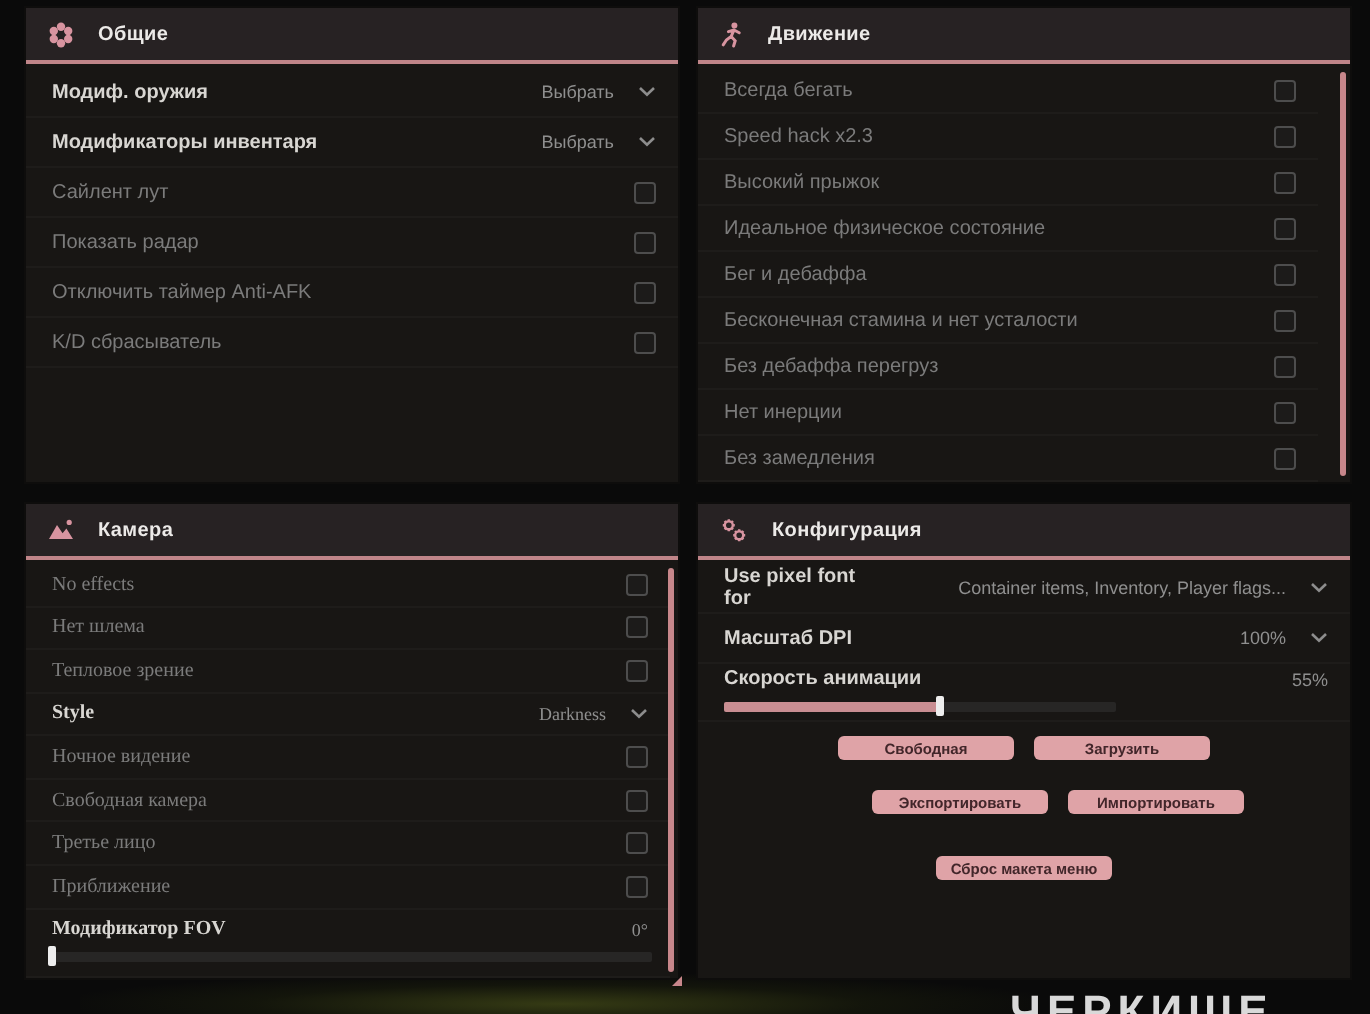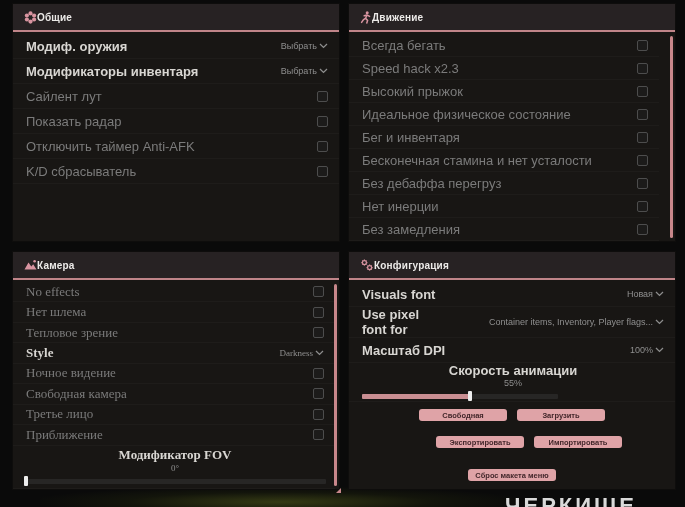--- a/index.html
+++ b/index.html
@@ -9,37 +9,37 @@
   .ground-glow{position:absolute;left:40px;bottom:-10px;width:480px;height:30px;
     background:radial-gradient(ellipse at center,rgba(88,98,28,0.55) 0%,rgba(40,46,14,0.3) 45%,transparent 75%);}
   .bg-big-text{position:absolute;left:505px;top:493px;font-size:22px;font-weight:bold;
     color:#d9d9d9;letter-spacing:3px;white-space:nowrap;}
   
   .panel{position:absolute;width:326px;height:237px;background:#181614;box-shadow:0 0 0 1px #0e0d0c;}
   .p-general{left:13px;top:4px;}
   .p-movement{left:349px;top:4px;}
   .p-camera{left:13px;top:252px;text-align:center;}
   .p-config{left:349px;top:252px;}
-  .panel-header{height:26px;background:#272223;display:flex;align-items:center;gap:0;
+  .panel-header{height:26px;background:#272223;display:flex;align-items:center;gap:12px;
     padding:0 11px;border-bottom:2px solid #c08589;cursor:move;}
   .panel-title{color:#eceae8;font-size:10px;font-weight:bold;letter-spacing:.2px;}
   .panel-body{position:absolute;left:0;right:0;top:28px;bottom:0;display:flex;flex-direction:column;padding-top:2px;}
   .row{display:flex;align-items:center;justify-content:space-between;
     padding:0 11px 0 13px;border-bottom:1px solid rgba(140,140,140,0.06);}
   .rows-fill .row{flex:1 1 auto;}
   .rows-fixed .row{flex:0 0 24px;}
-  .label{color:#7b7b7b;font-size:13px;}
+  .label{color:#7b7b7b;font-size:10px;}
   .label.bright{color:#d8d6d2;font-weight:bold;}
   .value{color:#8f8f8f;font-size:9px;}
   .checkbox{width:9px;height:9px;border:1px solid #4d4d4d;border-radius:2px;background:#1c1b1a;flex:0 0 auto;cursor:pointer;}
-  .select{display:flex;align-items:center;gap:2px;cursor:pointer;margin-left:47px;}
+  .select{display:flex;align-items:center;gap:12px;cursor:pointer;margin-left:47px;}
   .select .value{white-space:nowrap;}
   
   .row-2line{flex-direction:column;align-items:stretch;justify-content:center;gap:3px;}
-  .row-line{display:flex;align-items:center;justify-content:space-between;flex-direction:column;}
+  .row-line{display:flex;align-items:center;justify-content:space-between;}
   .slider{position:relative;height:10px;cursor:pointer;}
   .slider-track{position:absolute;top:3px;left:0;height:5px;background:#272625;border-radius:1px;}
   .slider-fill{position:absolute;top:0;left:0;height:100%;background:#c98e92;border-radius:1px;}
   .slider-handle{position:absolute;top:0;width:4px;height:10px;background:#ededed;border-radius:1px;transform:translateX(-50%);}
   
   .vscroll{position:absolute;right:2px;top:32px;bottom:3px;width:3px;background:#c8878b;border-radius:2px;cursor:pointer;}
   
   .btn-area{display:flex;flex-direction:column;align-items:center;margin-top:7px;}
   .btn-row{display:flex;gap:10px;justify-content:center;}
   .btn{width:88px;height:12px;background:#dfa3a7;border-radius:3px;display:flex;align-items:center;
@@ -133,21 +133,21 @@
       </div>
       <div class="row">
         <span class="label">Высокий прыжок</span>
         <span class="checkbox"></span>
       </div>
       <div class="row">
         <span class="label">Идеальное физическое состояние</span>
         <span class="checkbox"></span>
       </div>
       <div class="row">
-        <span class="label">Бег и инвентаря</span>
+        <span class="label">Бег и дебаффа</span>
         <span class="checkbox"></span>
       </div>
       <div class="row">
         <span class="label">Бесконечная стамина и нет усталости</span>
         <span class="checkbox"></span>
       </div>
       <div class="row">
         <span class="label">Без дебаффа перегруз</span>
         <span class="checkbox"></span>
       </div>
@@ -236,29 +236,20 @@
             <path d="M4.4 0.6 V1.4 M4.4 5.8 V6.6 M1.4 3.6 H2.2 M6.6 3.6 H7.4 M2.3 1.5 L2.9 2.1 M5.9 5.1 L6.5 5.7 M6.5 1.5 L5.9 2.1 M2.9 5.1 L2.3 5.7"></path>
             <circle cx="9.6" cy="8.6" r="2"></circle>
             <path d="M9.6 5.6 V6.4 M9.6 10.8 V11.6 M6.6 8.6 H7.4 M11.8 8.6 H12.6 M7.5 6.5 L8.1 7.1 M11.1 10.1 L11.7 10.7 M11.7 6.5 L11.1 7.1 M8.1 10.1 L7.5 10.7"></path>
           </g>
         </svg>
       </span>
       <span class="panel-title">Конфигурация</span>
     </div>
     <div class="panel-body rows-fixed">
       <div class="row">
-        <span class="label bright">Visuals font</span>
-        <span class="select">
-          <span class="value">Новая</span>
-          <svg width="9" height="6" viewBox="0 0 9 6">
-              <path d="M1 1 L4.5 4.4 L8 1" stroke="#8d8d8d" stroke-width="1.3" fill="none"></path>
-            </svg>
-        </span>
-      </div>
-      <div class="row">
         <span class="label bright">Use pixel font for</span>
         <span class="select">
           <span class="value">Container items, Inventory, Player flags...</span>
           <svg width="9" height="6" viewBox="0 0 9 6">
               <path d="M1 1 L4.5 4.4 L8 1" stroke="#8d8d8d" stroke-width="1.3" fill="none"></path>
             </svg>
         </span>
       </div>
       <div class="row">
         <span class="label bright">Масштаб DPI</span>

